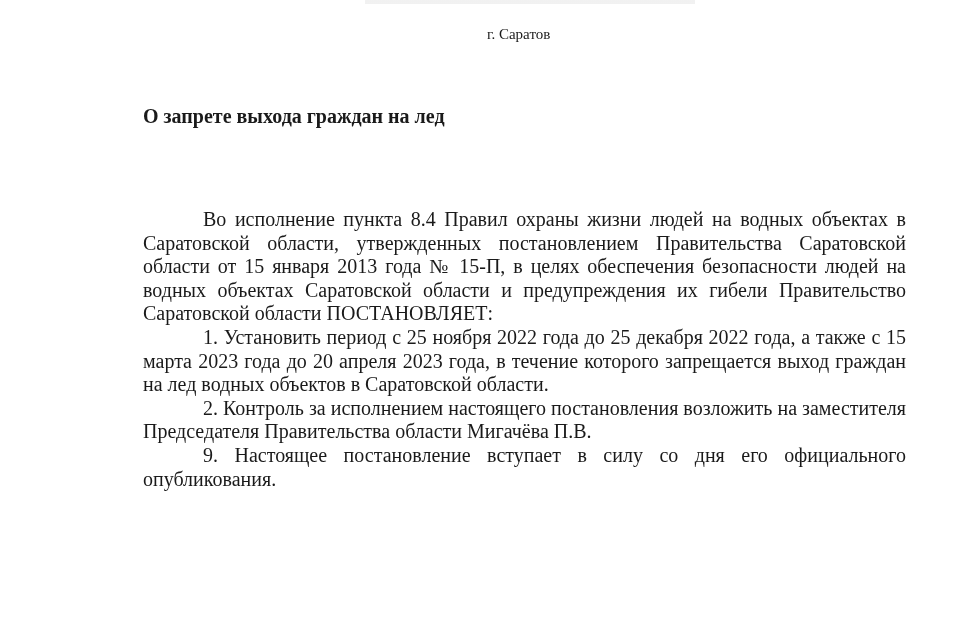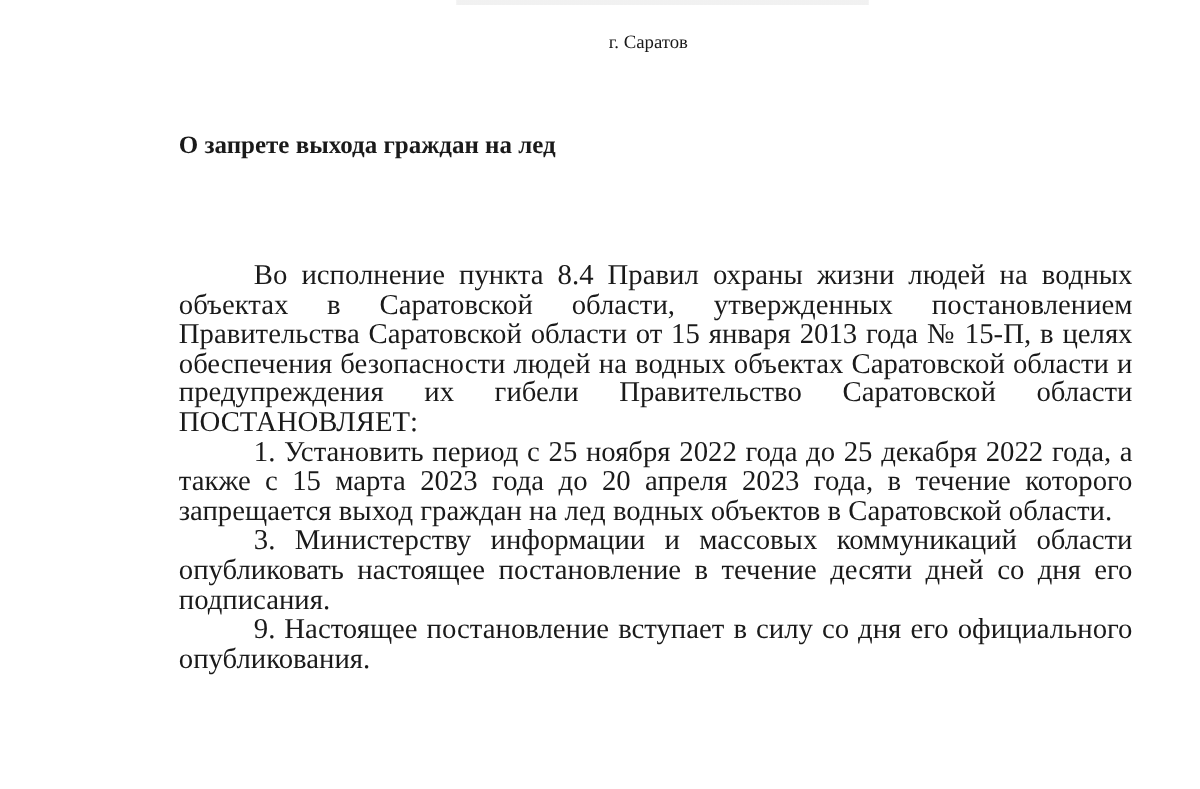--- a/index.html
+++ b/index.html
@@ -18,35 +18,35 @@
     position:absolute; left:487px; top:26px;
     font-family:Liberation Serif, serif; font-size:15px;
   }
   .title {
     position:absolute; left:143px; top:104px;
     font-family:"Liberation Serif", serif; font-weight:bold;
     font-size:20px; line-height:25px;
   }
   .body {
     position:absolute; left:143px; top:208px; width:763px;
-    font-family:"Liberation Serif", serif; font-size:23px; line-height:23.6px;
+    font-family:"Liberation Serif", serif; font-size:20px; line-height:23.6px;
     text-align:justify;
   }
   .body p { margin:0; text-indent:60px; }
   .body p.last-left { text-align-last:left; }
 </style>
 </head>
 <body>
 
 <div class="topline"></div>
 
 <div class="city">г. Саратов</div>
 
 <div class="title">
   <div>О запрете выхода граждан на лед</div>
 </div>
 
 <div class="body">
   <p class="last-left">Во исполнение пункта 8.4 Правил охраны жизни людей на водных объектах в Саратовской области, утвержденных постановлением Правительства Саратовской области от 15 января 2013 года № 15-П, в целях обеспечения безопасности людей на водных объектах Саратовской области и предупреждения их гибели Правительство Саратовской области ПОСТАНОВЛЯЕТ:</p>
   <p class="last-left">1. Установить период с 25 ноября 2022 года до 25 декабря 2022 года, а также с 15 марта 2023 года до 20 апреля 2023 года, в течение которого запрещается выход граждан на лед водных объектов в Саратовской области.</p>
-  <p class="last-left">3. Министерству информации и массовых коммуникаций области опубликовать настоящее постановление в течение десяти дней со дня его подписания.</p>
+  <p class="last-left">2. Контроль за исполнением настоящего постановления возложить на заместителя Председателя Правительства области Мигачёва П.В.</p>
   <p class="last-left">9. Настоящее постановление вступает в силу со дня его официального опубликования.</p>
 </div>
 
 </body></html>

